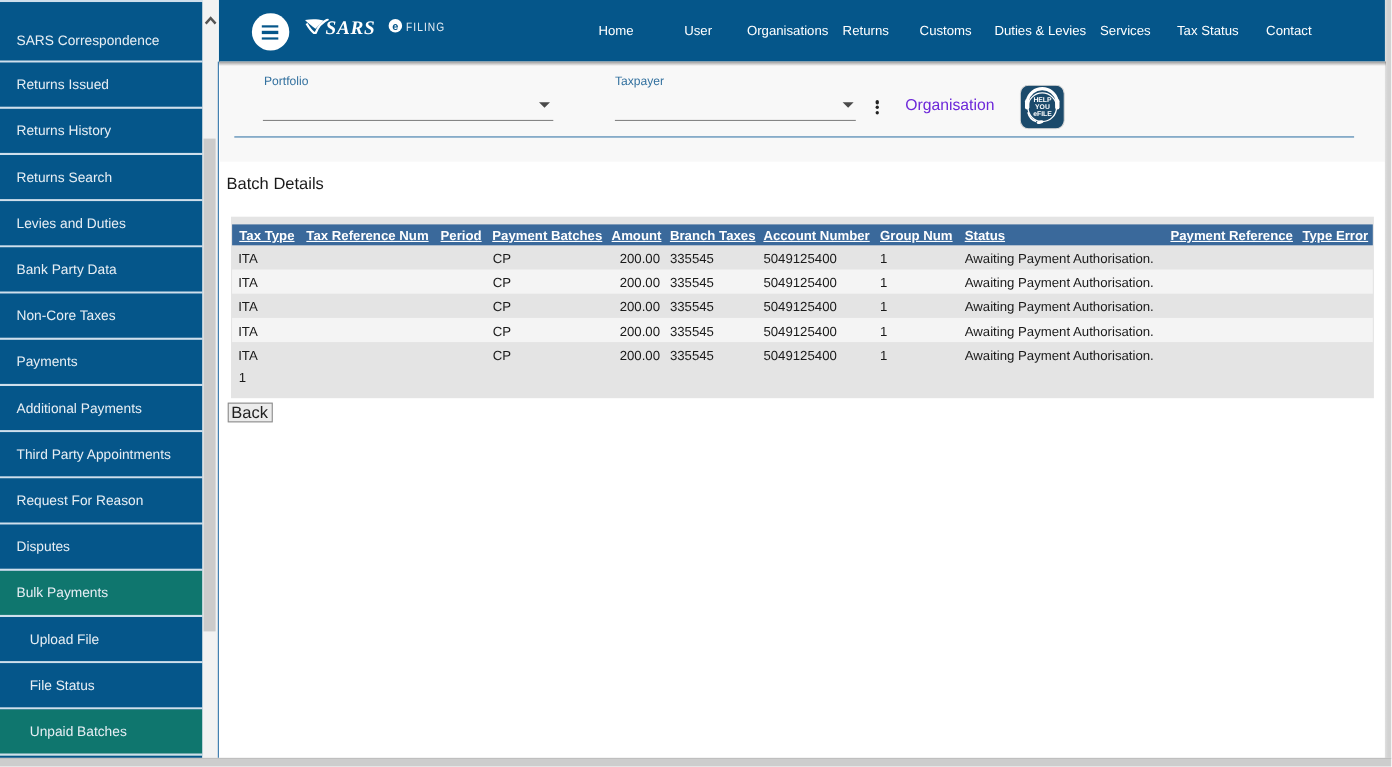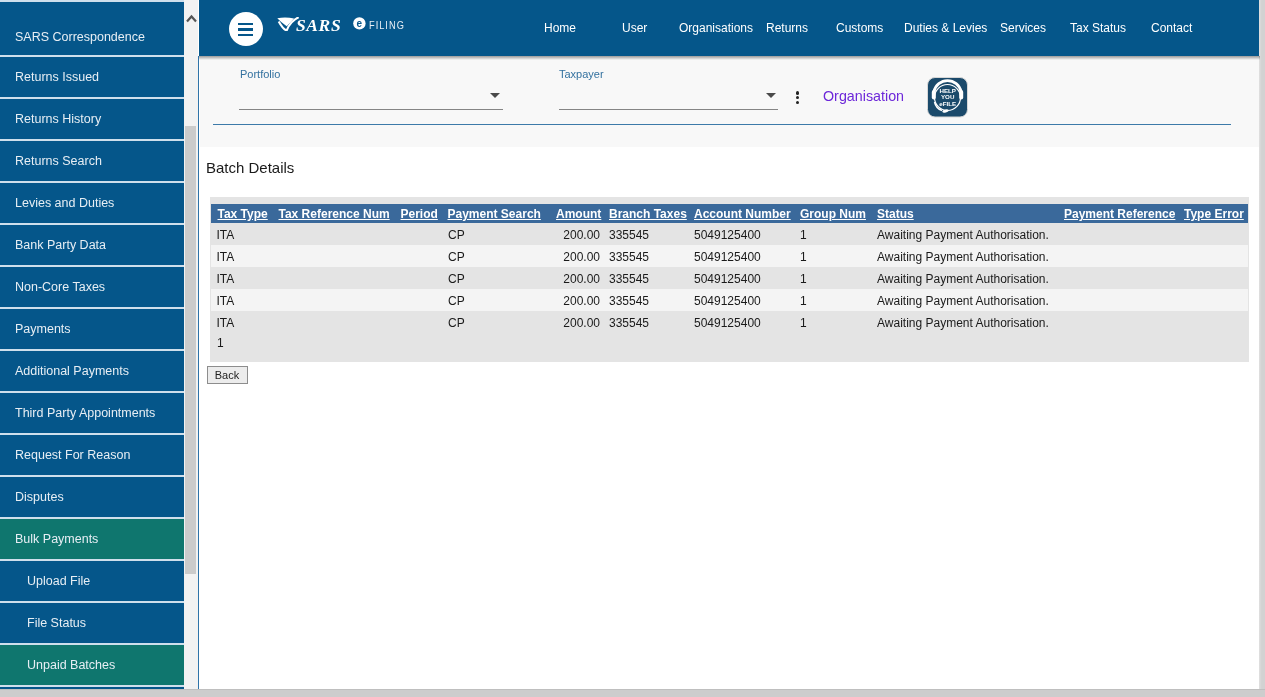--- a/index.html
+++ b/index.html
@@ -155,21 +155,21 @@
   <div class="ab" style="left:206px;top:158.5px;font-size:15px;color:#1a1a1a">Batch Details</div>
 
   <div class="ab" style="left:209.5px;top:197px;width:1039px;height:164.5px;background:#e4e4e4"></div>
   <div class="ab" style="left:210.5px;top:204px;width:1037px;height:19px;background:#3a699b"></div>
   <div class="ab" style="left:210.5px;top:245px;width:1037px;height:22px;background:#f4f4f4"></div>
   <div class="ab" style="left:210.5px;top:289px;width:1037px;height:22px;background:#f4f4f4"></div>
 
   <div class="th" style="left:217.5px">Tax Type</div>
   <div class="th" style="left:278.5px">Tax Reference Num</div>
   <div class="th" style="left:400.5px">Period</div>
-  <div class="th" style="left:447.5px">Payment Search</div>
+  <div class="th" style="left:447.5px">Payment Batches</div>
   <div class="th" style="left:556px;width:44px;text-align:right">Amount</div>
   <div class="th" style="left:609px">Branch Taxes</div>
   <div class="th" style="left:694px">Account Number</div>
   <div class="th" style="left:800px">Group Num</div>
   <div class="th" style="left:877px">Status</div>
   <div class="th" style="left:1064px">Payment Reference</div>
   <div class="th" style="left:1184px">Type Error</div>
 
   <div class="td" style="left:216.5px;top:227.5px">ITA</div>
   <div class="td" style="left:448px;top:227.5px">CP</div>
@@ -208,20 +208,20 @@
   <div class="td" style="left:540px;top:315.5px;width:60px;text-align:right">200.00</div>
   <div class="td" style="left:609px;top:315.5px">335545</div>
   <div class="td" style="left:694px;top:315.5px">5049125400</div>
   <div class="td" style="left:800px;top:315.5px">1</div>
   <div class="td" style="left:877px;top:315.5px">Awaiting Payment Authorisation.</div>
 
   <div class="td" style="left:217px;top:336px">1</div>
 
   <div class="ab" style="left:206.5px;top:366px;width:41px;height:18px;background:#ececec;
        border:1.3px solid #8d8d8d;box-sizing:border-box;
-       display:flex;align-items:center;justify-content:center;font-size:11px;color:#222">Back</div>
+       display:flex;align-items:center;justify-content:center;font-size:15px;color:#222">Back</div>
 
   <div class="ab" style="left:1259px;top:0;width:6px;height:689px;
        background:linear-gradient(to right,#e0e0e0,#d2d2d2 45%,#d2d2d2)"></div>
   <div class="ab" style="left:0;top:689px;width:1265px;height:8px;background:#cdcdcd;
        border-top:1px solid #bfbfbf;box-sizing:border-box"></div>
 
 </div>
 
 </body></html>

